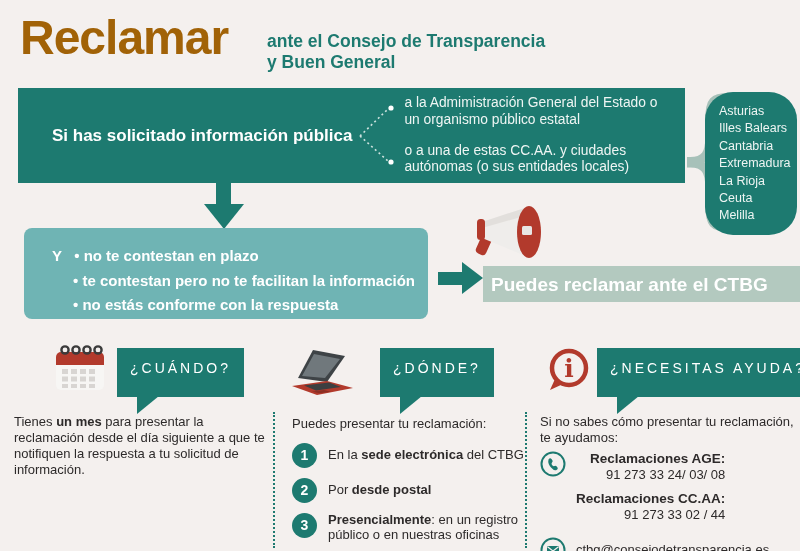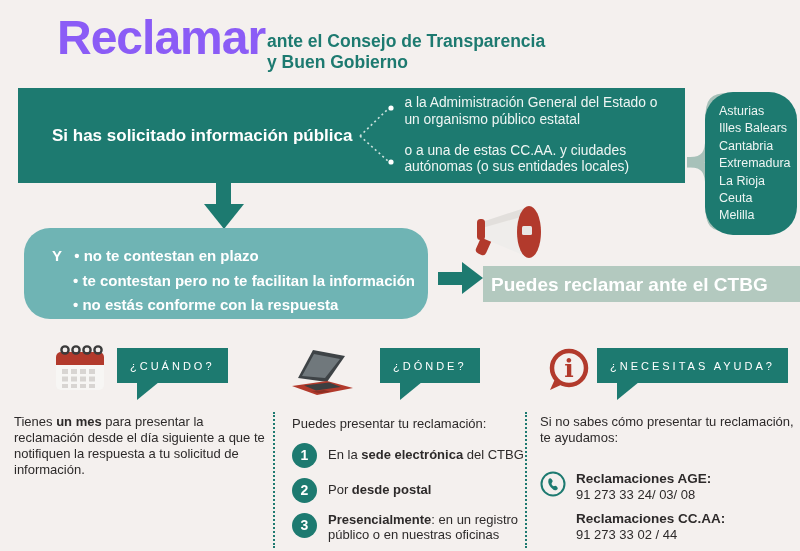--- a/index.html
+++ b/index.html
@@ -4,21 +4,21 @@
 <style>
   html,body{margin:0;padding:0;}
   body{
     width:800px;height:551px;position:relative;overflow:hidden;
     background:#f4f0ee;color:#2d2a2a;
     font-family:"Liberation Sans","DejaVu Sans",sans-serif;
   }
   .abs{position:absolute;}
 
   
-  .title{left:20px;top:10px;font-size:48px;font-weight:bold;color:#8b5cf6;letter-spacing:-1px;margin-left:37px;}
+  .title{left:20px;top:10px;font-size:48px;font-weight:bold;color:#a16207;letter-spacing:-1px;}
   .subtitle{left:267px;top:31px;font-size:17.5px;font-weight:bold;color:#1d7a70;line-height:21px;}
 
   
   .cond-box{left:18px;top:88px;width:667px;height:95px;background:#1d7a70;display:flex;align-items:center;box-sizing:border-box;padding-left:34px;}
   .cond-label{font-size:17px;font-weight:bold;color:#ffffff;white-space:nowrap;}
   .branch{width:40px;height:86px;margin:0 6px 0 6px;flex:none;}
   .cond-options{display:flex;flex-direction:column;gap:15px;width:262px;}
   .cond-option{font-size:13.8px;line-height:1.18em;color:#eef5f3;}
 
   
@@ -26,64 +26,64 @@
   .regions{left:705px;top:92px;width:92px;height:143px;background:#1d7a70;border-radius:28px;box-sizing:border-box;padding:11px 0 0 14px;}
   .regions div{font-size:12.5px;line-height:17.4px;color:#eef5f3;}
 
   
   .arrow-down-stem{left:216px;top:182px;width:15px;height:23px;background:#1d7a70;}
   .arrow-down-head{left:204px;top:204px;width:0;height:0;border-left:20px solid transparent;border-right:20px solid transparent;border-top:25px solid #1d7a70;}
   .arrow-right-stem{left:438px;top:272px;width:24px;height:13px;background:#1d7a70;}
   .arrow-right-head{left:462px;top:262px;width:0;height:0;border-top:16px solid transparent;border-bottom:16px solid transparent;border-left:21px solid #1d7a70;}
 
   
-  .outcome{left:24px;top:228px;width:404px;height:91px;background:#6fb4b4;border-radius:26px;box-sizing:border-box;padding:16px 0 0 28px;color:#fff;font-weight:bold;font-size:15px;}
+  .outcome{left:24px;top:228px;width:404px;height:91px;background:#6fb4b4;border-radius:8px;box-sizing:border-box;padding:16px 0 0 28px;color:#fff;font-weight:bold;font-size:15px;}
   .outcome-row{line-height:24.5px;white-space:nowrap;}
   .outcome-row.indent{margin-left:21px;}
   .outcome .b{margin-right:8px;}
 
   
   .band{left:483px;top:266px;width:331px;height:36px;background:#b3c9bf;color:#ffffff;font-weight:bold;font-size:19px;line-height:37px;padding-left:8px;box-sizing:border-box;white-space:nowrap;}
 
   
-  .bubble{background:#1d7a70;color:#fff;font-size:11px;letter-spacing:3px;padding:12px 13px 11px 13px;white-space:nowrap;}
+  .bubble{background:#1d7a70;color:#fff;font-size:14px;letter-spacing:3px;padding:12px 13px 21px 13px;white-space:nowrap;}
   .bubble::after{content:"";position:absolute;left:20px;bottom:-17px;width:0;height:0;border-top:18px solid #1d7a70;border-right:22px solid transparent;}
   .bub-cuando{left:117px;top:348px;}
   .bub-donde{left:380px;top:348px;}
   .bub-ayuda{left:597px;top:348px;}
 
   
   .vsep{width:0;height:136px;border-left:2px dotted #1d7a70;top:412px;}
   .vsep1{left:273px;} .vsep2{left:525px;}
 
   
   .col1{left:14px;top:414px;width:258px;font-size:13px;line-height:16px;}
   .col1 .p2{margin-top:10px;}
   .col2{left:292px;top:416px;width:240px;font-size:13px;}
   .col2 .intro{margin-bottom:12px;}
   .step{display:flex;align-items:center;gap:11px;margin-bottom:10px;}
   .step.top{align-items:flex-start;}
   .stepnum{flex:none;width:25px;height:25px;border-radius:50%;background:#1d7a70;color:#fff;font-weight:bold;font-size:14px;text-align:center;line-height:25px;}
   .steptext{font-size:13px;line-height:1.15em;}
   .col3{left:540px;top:414px;width:256px;font-size:13px;line-height:16px;}
-  .phone-row{display:flex;gap:10px;margin-top:25px;}
+  .phone-row{display:flex;gap:10px;margin-top:5px;text-align:right;}
   .phone-entries{font-size:13px;}
   .phone-entries .lbl{font-weight:bold;font-size:13.5px;}
   .phone-entries .num{margin-bottom:8px;}
   .email-row{display:flex;gap:10px;align-items:center;margin-top:6px;}
   .b{font-weight:bold;}
   .icon-circ{flex:none;}
 </style>
 </head>
 <body>
 
 <div class="abs title">Reclamar</div>
 <div class="abs subtitle">
   <div>ante el Consejo de Transparencia</div>
-  <div>y Buen Gobierno</div>
+  <div>y Buen General</div>
 </div>
 
 <div class="abs cond-box">
   <div class="cond-label">Si has solicitado información pública</div>
   <svg class="branch" viewBox="0 0 40 86">
     <line x1="2" y1="43" x2="30" y2="16" stroke="#cfe3df" stroke-width="1.6" stroke-dasharray="2,3"></line>
     <line x1="2" y1="43" x2="30" y2="68" stroke="#cfe3df" stroke-width="1.6" stroke-dasharray="2,3"></line>
     <circle cx="33" cy="15" r="2.6" fill="#ffffff"></circle>
     <circle cx="33" cy="69" r="2.6" fill="#ffffff"></circle>
   </svg>

